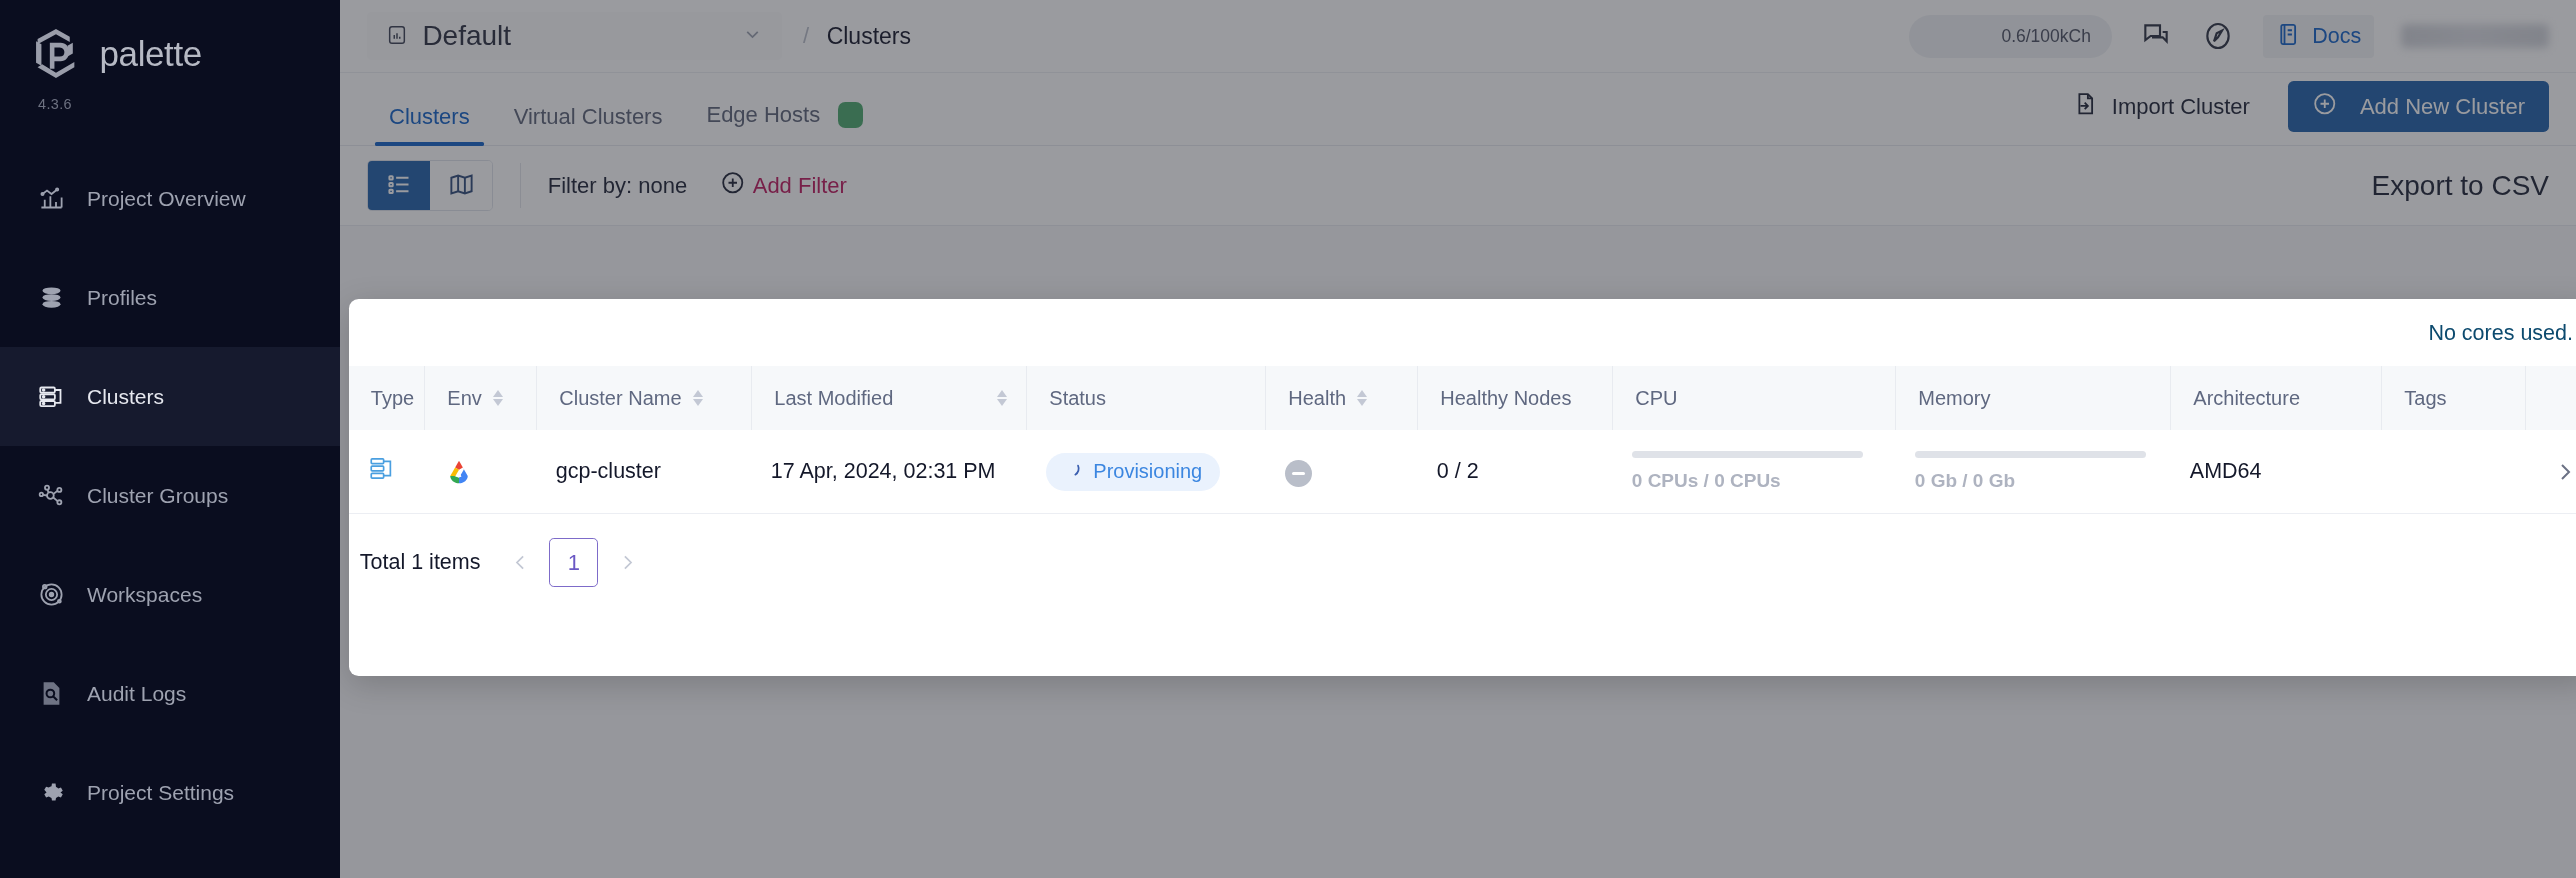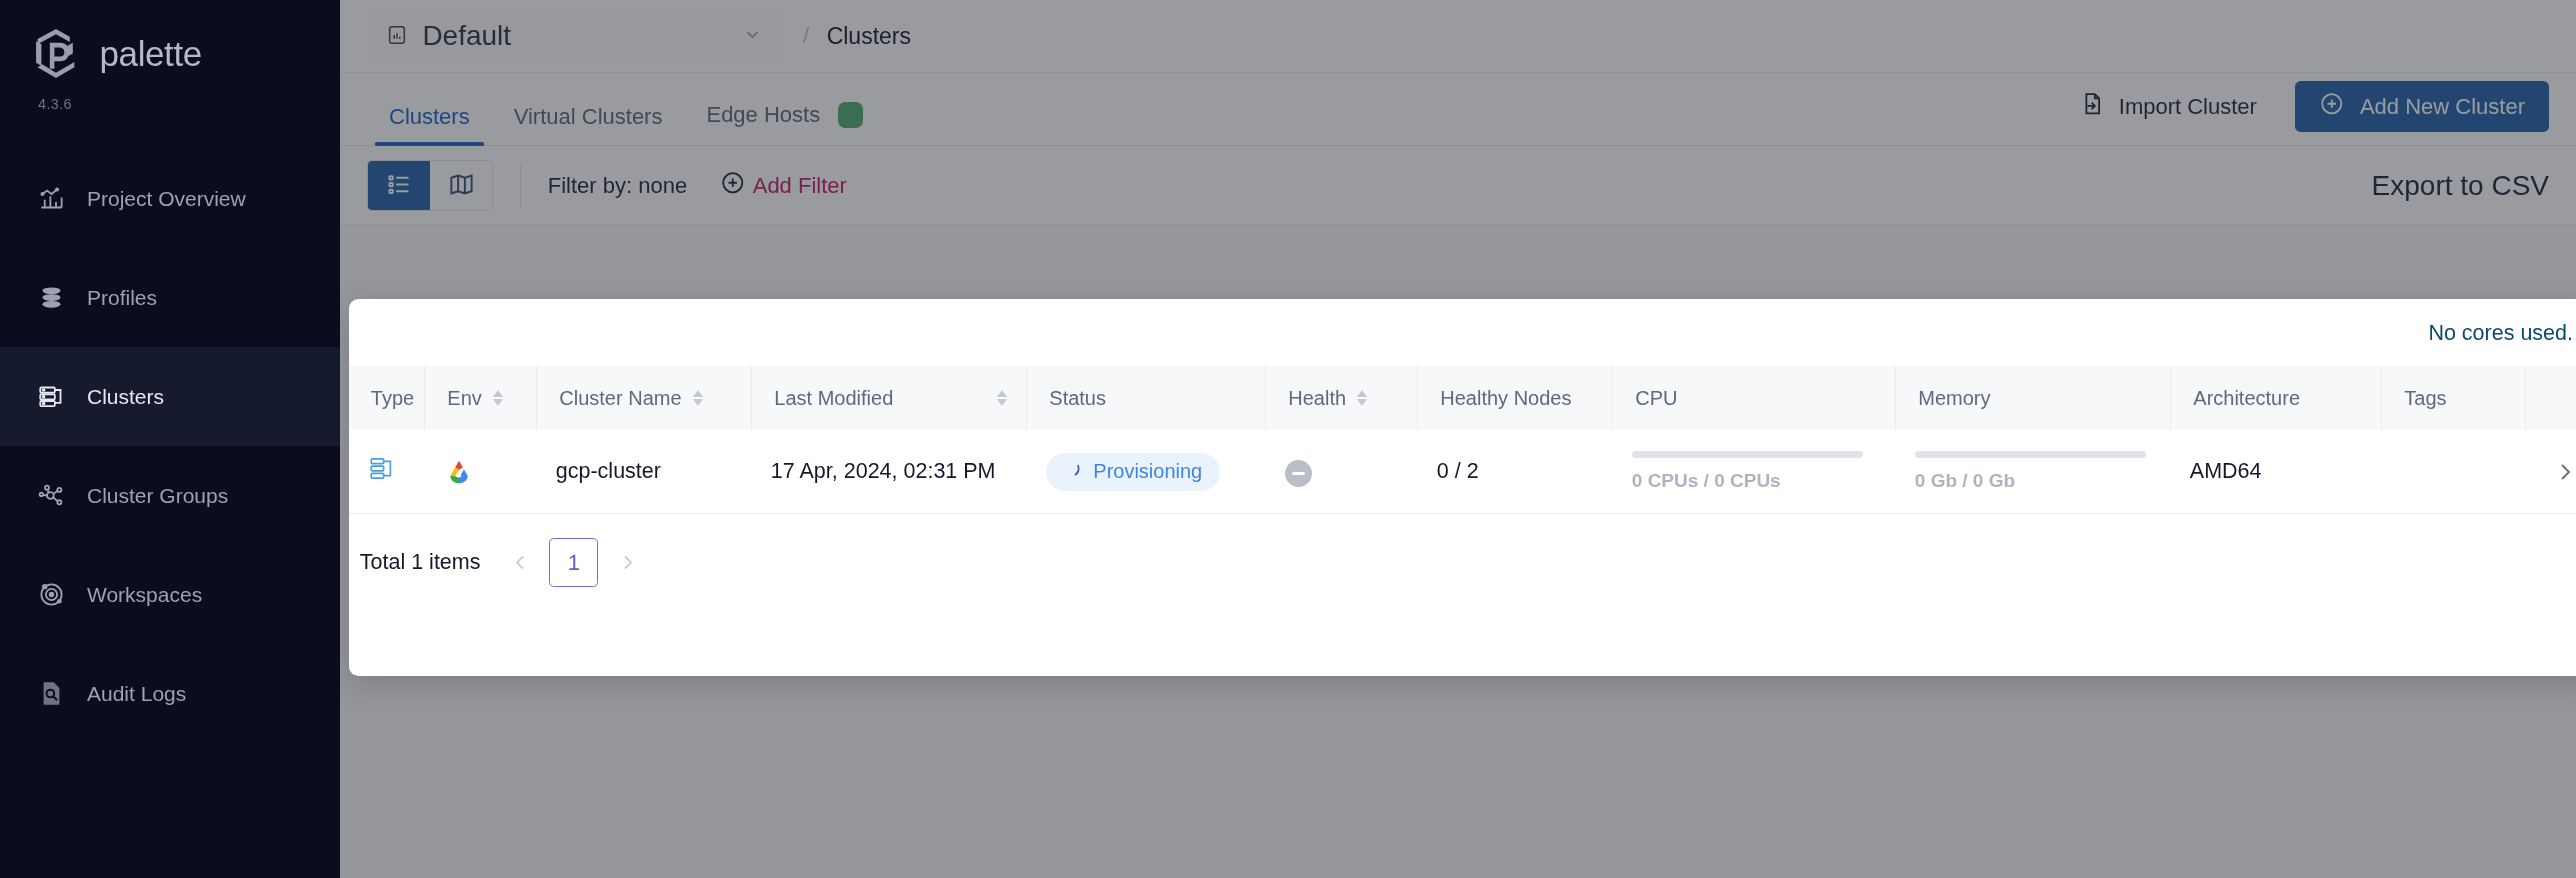--- a/index.html
+++ b/index.html
@@ -105,21 +105,21 @@
   }
   .green-badge { width: 25.5px; height: 25.5px; border-radius: 7.2px; background: #4aa96c; }
   .tabsbar-right { margin-left: auto; display: flex; align-items: center; gap: 21px; padding-bottom: 12.8px; }
   .btn-ghost {
     display: flex; align-items: center; gap: 12.8px;
     height: 49px; padding: 0 17.5px; font-size: 22px; color: #1c2133; cursor: pointer;
     background: transparent; border: none;
   }
   .btn-ghost svg { width: 25.5px; height: 25.5px; stroke: #1c2133; fill: none; stroke-width: 1.7; }
   .btn-primary {
-    display: flex; align-items: center; gap: 15px;
+    display: flex; align-items: center; gap: 22px;
     height: 51px; padding: 0 24px; border-radius: 5.6px;
     background: #1f5fa8; color: #ffffff; font-size: 22px; cursor: pointer; border: none;
   }
   .btn-primary svg { width: 25.5px; height: 25.5px; stroke: #ffffff; fill: none; stroke-width: 1.7; }
 
   
   .filterbar {
     height: 80px; background: #ffffff;
     display: flex; align-items: center; padding: 0 27px;
     border-bottom: 0.8px solid #e9ebf0;
@@ -303,20 +303,28 @@
       <div class="nav-item">
         <span class="nav-icon">
           <svg viewBox="0 0 24 24">
               <path d="M5 2h9l5 5v15H5z" fill="#6f7384" stroke="none"></path>
               <circle cx="11" cy="12" r="3.4" fill="none" stroke="#0a0d1f" stroke-width="1.8"></circle>
               <path d="M13.6 14.6L17 18" stroke="#0a0d1f" stroke-width="1.8"></path>
             </svg>
         </span>
         <span>Audit Logs</span>
       </div>
+      <div class="nav-item">
+        <span class="nav-icon">
+          <svg viewBox="0 0 24 24">
+              <path d="M12 8.6a3.4 3.4 0 100 6.8 3.4 3.4 0 000-6.8zM20 12l2-1.6-1.6-2.8-2.4.8a7.6 7.6 0 00-2-1.2L15.6 4h-3.2l-.4 2.4a7.6 7.6 0 00-2.4 1.2l-2.4-.8L5.6 9.6 7.6 12l-2 1.6 1.6 2.8 2.4-.8c.7.5 1.5.9 2.4 1.2l.4 2.4h3.2l.4-2.4c.8-.3 1.4-.7 2-1.2l2.4.8 1.6-2.8z" fill="#9ea2b0" stroke="none"></path>
+            </svg>
+        </span>
+        <span>Project Settings</span>
+      </div>
     </nav>
   </aside>
 
   <section class="main">
 
     <div class="topbar">
       <div class="project-select">
         <span class="proj-icon">
           <svg viewBox="0 0 24 24">
               <rect x="4" y="3" width="16" height="18" rx="2.5"></rect>
@@ -326,20 +334,45 @@
         <span class="project-name">Default</span>
         <span class="chev-down">
           <svg viewBox="0 0 24 24">
               <path d="M6 9l6 6 6-6"></path>
             </svg>
         </span>
       </div>
       <span class="crumb-sep">/</span>
       <span class="crumb-current">Clusters</span>
 
+      <div class="topbar-right">
+        <div class="usage-pill">0.6/100kCh</div>
+        <div class="icon-btn">
+          <svg viewBox="0 0 24 24">
+              <path d="M4 4h11v8H8l-4 3z"></path>
+              <path d="M9 13h8l3 3v-7h-3"></path>
+            </svg>
+        </div>
+        <div class="icon-btn">
+          <svg viewBox="0 0 24 24">
+              <ellipse cx="12" cy="12" rx="8" ry="9"></ellipse>
+              <path d="M15 8l-3 5-3 3 2-6z"></path>
+            </svg>
+        </div>
+        <div class="docs-link">
+          <span>
+            <svg viewBox="0 0 24 24">
+                <rect x="5" y="3" width="13" height="18" rx="1.5"></rect>
+                <path d="M8 3v18M11 8h4M11 12h4"></path>
+              </svg>
+          </span>
+          <span class="docs-label">Docs</span>
+        </div>
+        <div class="user-blur"></div>
+      </div>
     </div>
 
     <div class="tabsbar">
       <div class="tabs">
         <div class="tab active">
           <span>Clusters</span>
         </div>
         <div class="tab">
           <span>Virtual Clusters</span>
         </div>

